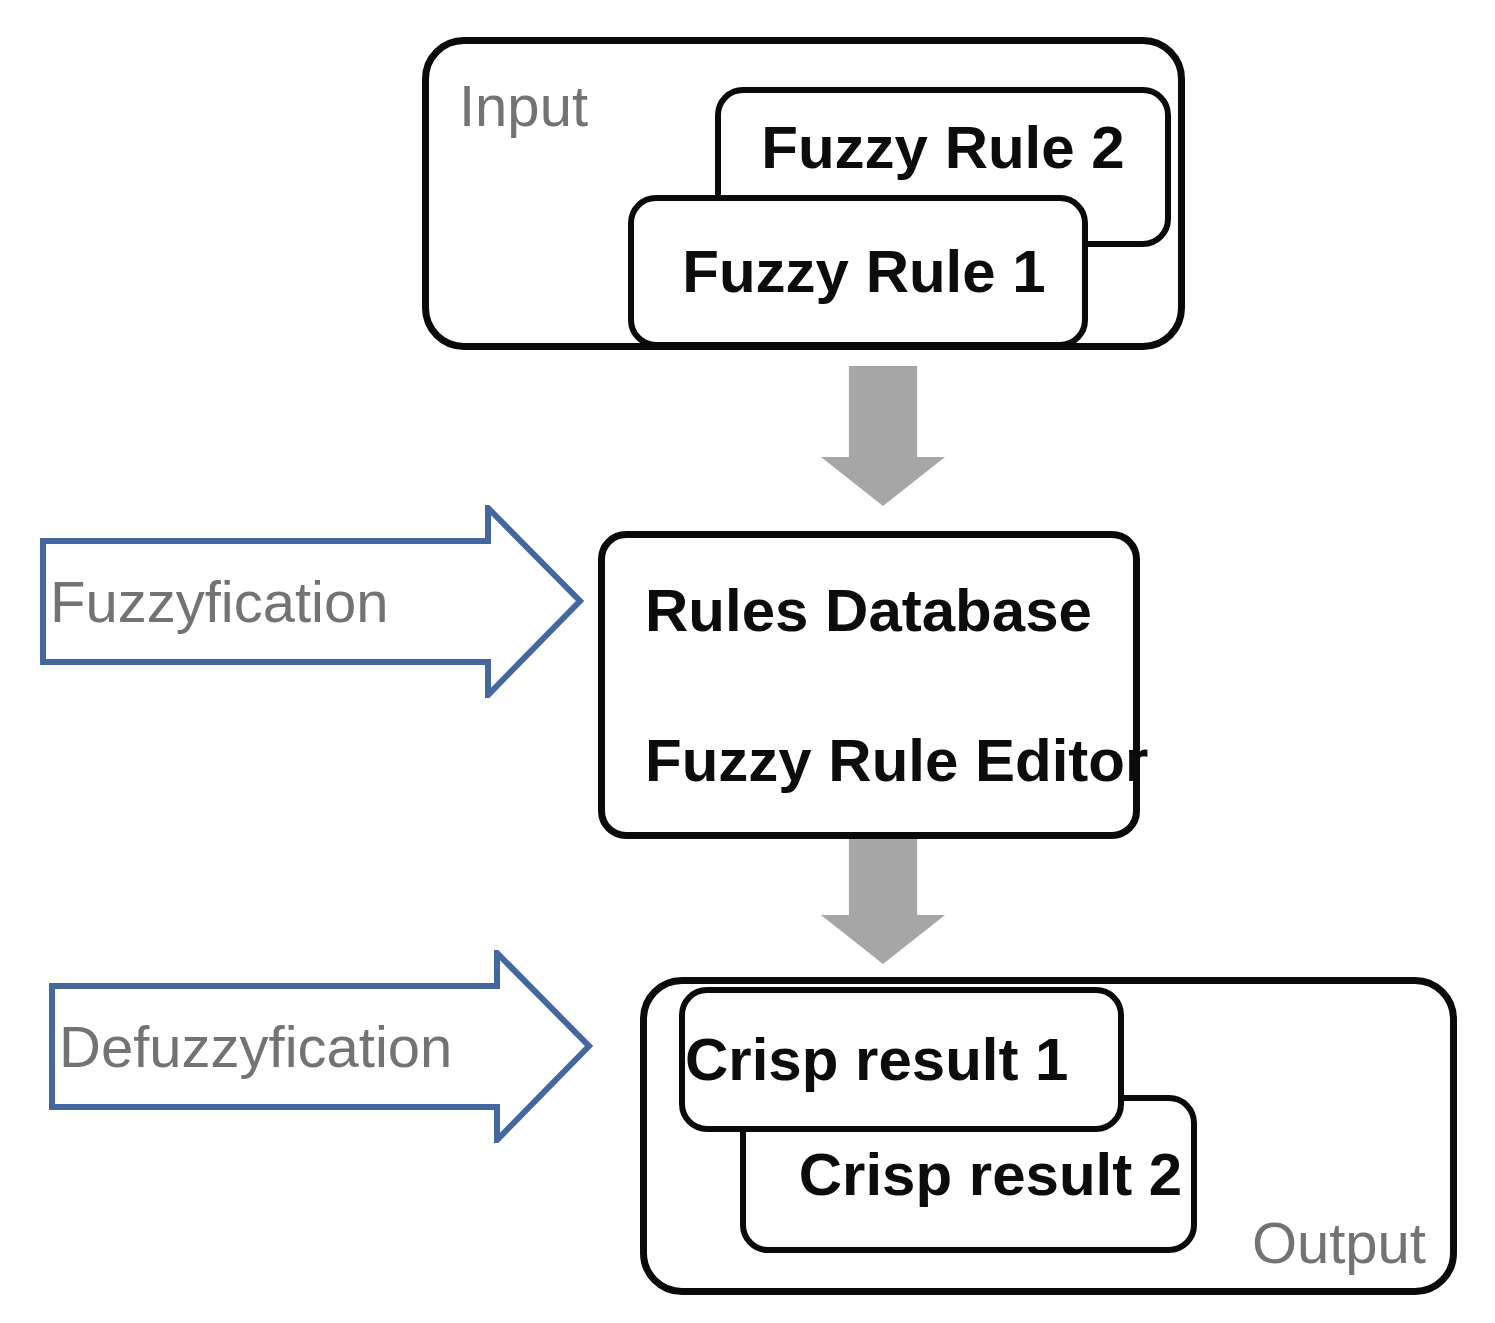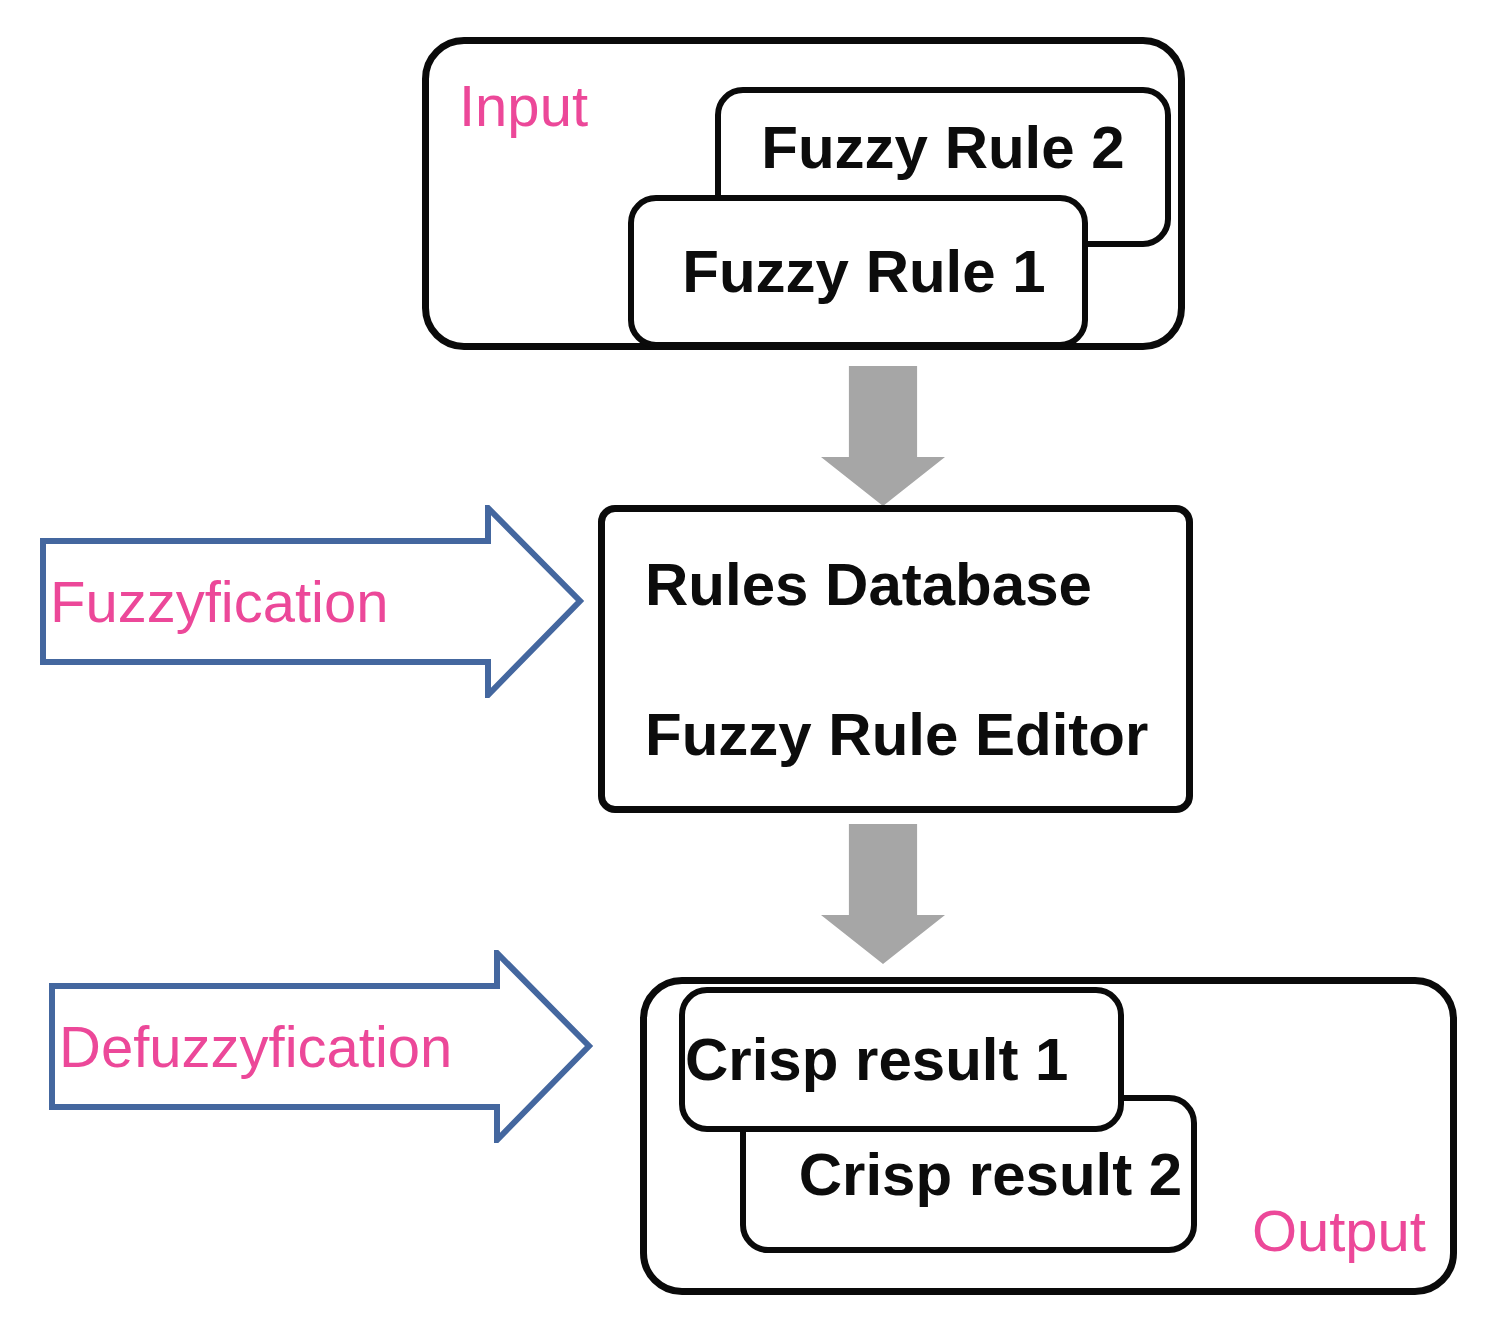--- a/index.html
+++ b/index.html
@@ -23,21 +23,21 @@
     border-radius: 42px;
     box-sizing: border-box;
   }
   .inner-box {
     border-width: 6px;
     border-radius: 28px;
   }
   .plain-label {
     font-size: 58px;
     font-weight: 400;
-    color: #ec4899;
+    color: #737373;
     white-space: nowrap;
   }
   .bold-label {
     font-size: 60px;
     font-weight: 700;
     color: #0c0c0c;
     white-space: nowrap;
   }
   
   .input-box   { left: 422px; top: 37px;  width: 763px; height: 313px; z-index: 1; }
@@ -55,35 +55,35 @@
   .flow-arrow {
     position: absolute;
     width: 124px; height: 140px;
     background: #a6a6a6;
     clip-path: polygon(22.5% 0, 77.5% 0, 77.5% 65%, 100% 65%, 50% 100%, 0 65%, 22.5% 65%);
     z-index: 0;
   }
   .flow-arrow-1 { left: 821px; top: 366px; }
   .flow-arrow-2 { left: 821px; top: 824px; }
   
-  .middle-box { left: 598px; top: 505px; width: 595px; height: 308px; z-index: 1; border-radius: 17px; }
+  .middle-box { left: 598px; top: 531px; width: 542px; height: 308px; z-index: 1; border-radius: 28px; }
   .middle-line-1 { position: absolute; left: 40px; top: 42px;  line-height: 62px; }
   .middle-line-2 { position: absolute; left: 40px; top: 192px; line-height: 62px; }
   
   .label-arrow { position: absolute; width: 545px; height: 193px; z-index: 1; }
   .label-arrow svg { position: absolute; left: 0; top: 0; width: 100%; height: 100%; }
   .label-arrow .arrow-text {
     position: absolute; left: 10px; top: 33px; width: 438px; height: 127px;
     display: flex; align-items: center; justify-content: flex-start;
   }
   .fuzzyfication-arrow   { left: 40px; top: 505px; }
   .defuzzyfication-arrow { left: 49px; top: 950px; }
   
   .output-box   { left: 640px; top: 977px; width: 817px; height: 318px; z-index: 1; }
-  .output-label { position: absolute; right: 24px; bottom: 24px; margin-left: 26px; }
+  .output-label { position: absolute; right: 24px; bottom: 12px; margin-left: 26px; }
   .cr1-box {
     left: 650px; top: 987px; width: 445px; height: 145px; z-index: 3;
     display: flex; justify-content: flex-start; align-items: center; margin-left: 29px;
   }
   .cr2-box {
     left: 740px; top: 1095px; width: 457px; height: 158px; z-index: 2;
     display: flex; justify-content: center; align-items: center; padding-left: 44px;
   }
 </style>
 </head>

